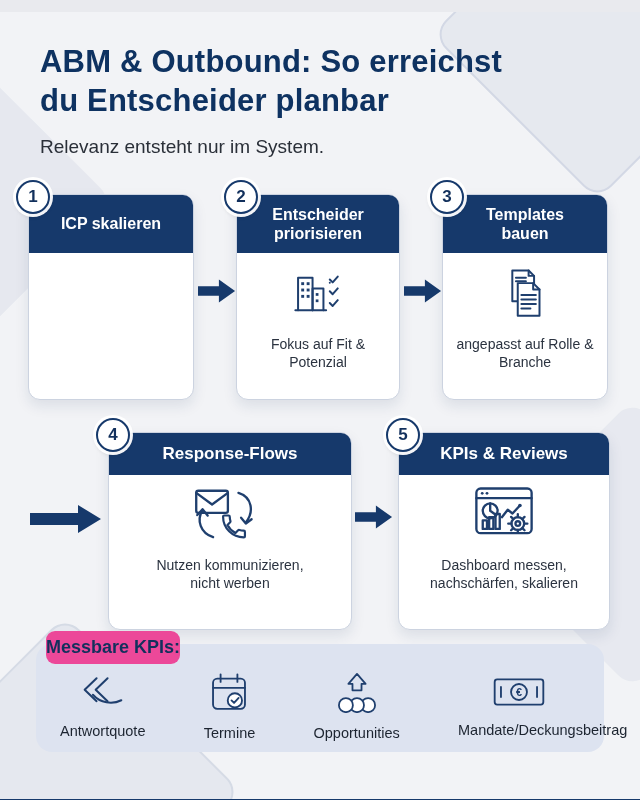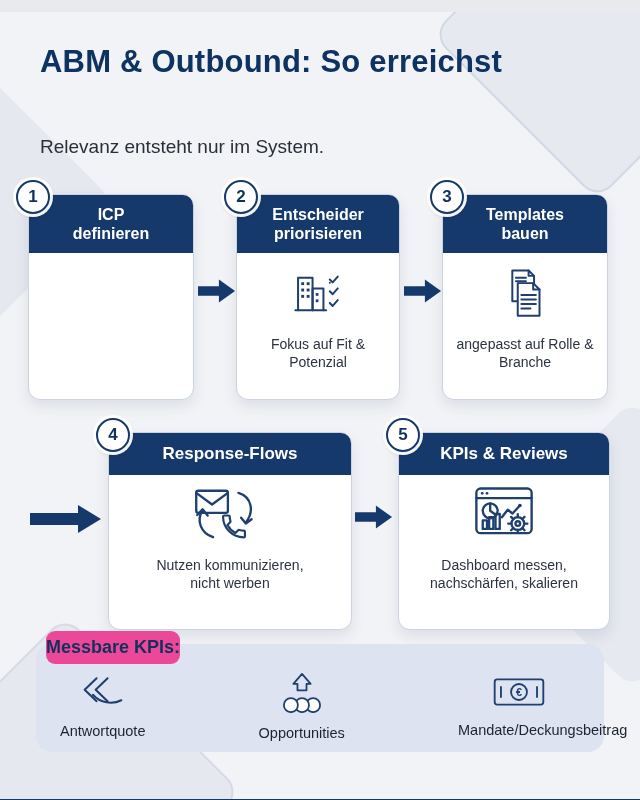--- a/index.html
+++ b/index.html
@@ -97,27 +97,28 @@
 
 <div class="page">
 
   <div class="deco d1"></div>
   <div class="deco d2"></div>
   <div class="deco d3"></div>
   <div class="deco d4"></div>
 
   <h1 class="main-title">
     <span>ABM &amp; Outbound: So erreichst</span><br>
+    <span>du Entscheider planbar</span>
   </h1>
   <div class="subtitle">Relevanz entsteht nur im System.</div>
 
   <div class="card row1" id="card1">
     <div class="badge">1</div>
     <div class="card-header">
-      <span>ICP definieren</span>
+      <span>ICP skalieren</span>
     </div>
   </div>
 
   <div class="card row1" id="card2">
     <div class="badge">2</div>
     <div class="card-header">
       <span>Entscheider priorisieren</span>
     </div>
     <div class="card-body">
       <div class="icon-wrap">
@@ -242,20 +243,31 @@
           <svg width="44" height="38" viewBox="0 0 48 40">
             <path class="stroke" d="M17 5 L4 17.5 L17 30"></path>
             <path class="stroke" d="M29 5 L16 17.5 L29 30"></path>
             <path class="stroke" d="M13 23 C21 32 34 34 44 29"></path>
           </svg>
         </span>
         <div class="kpi-item-label">Antwortquote</div>
       </div>
       <div class="kpi-item">
         <span>
+          <svg width="44" height="42" viewBox="0 0 52 50">
+            <rect class="stroke" x="7" y="9" width="38" height="36" rx="5"></rect>
+            <path class="stroke" d="M16 4 V13 M36 4 V13 M7 20 H45"></path>
+            <circle class="stroke white" cx="33" cy="35" r="8.5"></circle>
+            <path class="stroke" d="M29 35 l3 3 l5.5 -6"></path>
+          </svg>
+        </span>
+        <div class="kpi-item-label">Termine</div>
+      </div>
+      <div class="kpi-item">
+        <span>
           <svg width="46" height="42" viewBox="0 0 56 50">
             <path class="stroke" d="M28 3 L38.5 15 H33.5 V23 H22.5 V15 H17.5 Z"></path>
             <circle class="stroke white" cx="41.5" cy="41" r="8.5"></circle>
             <circle class="stroke white" cx="28" cy="41" r="8.5"></circle>
             <circle class="stroke white" cx="14.5" cy="41" r="8.5"></circle>
           </svg>
         </span>
         <div class="kpi-item-label">Opportunities</div>
       </div>
       <div class="kpi-item">

